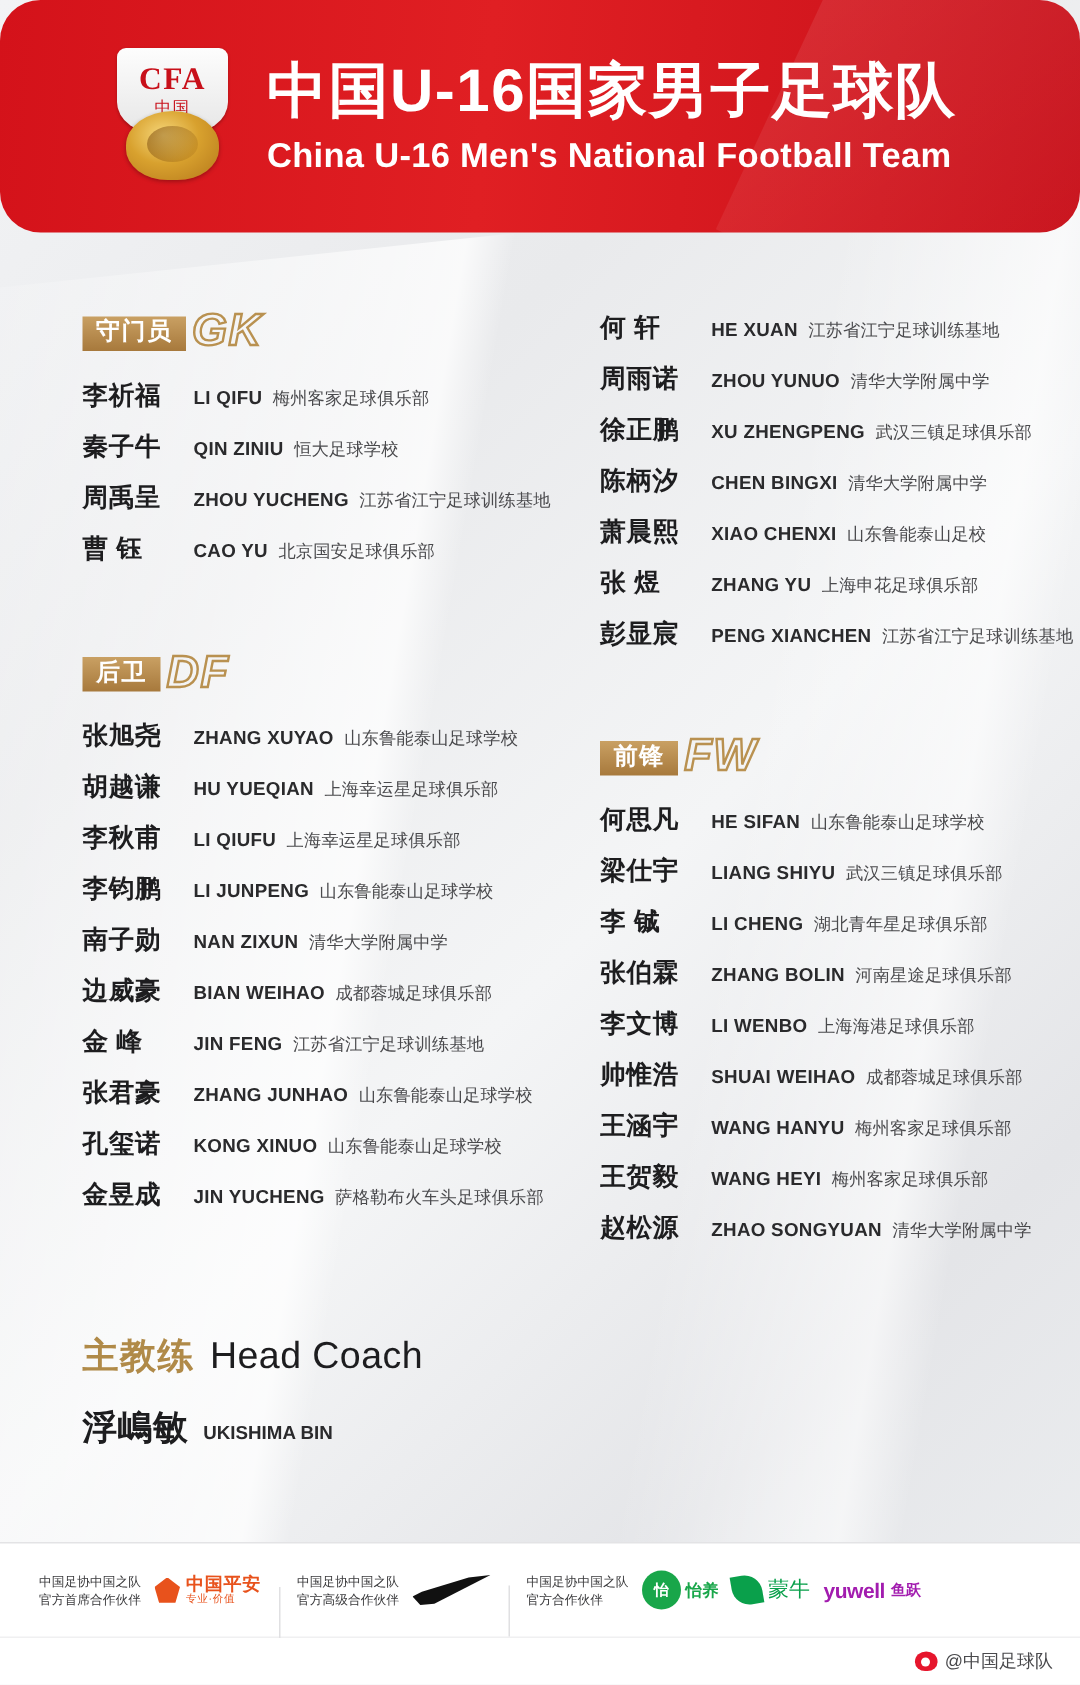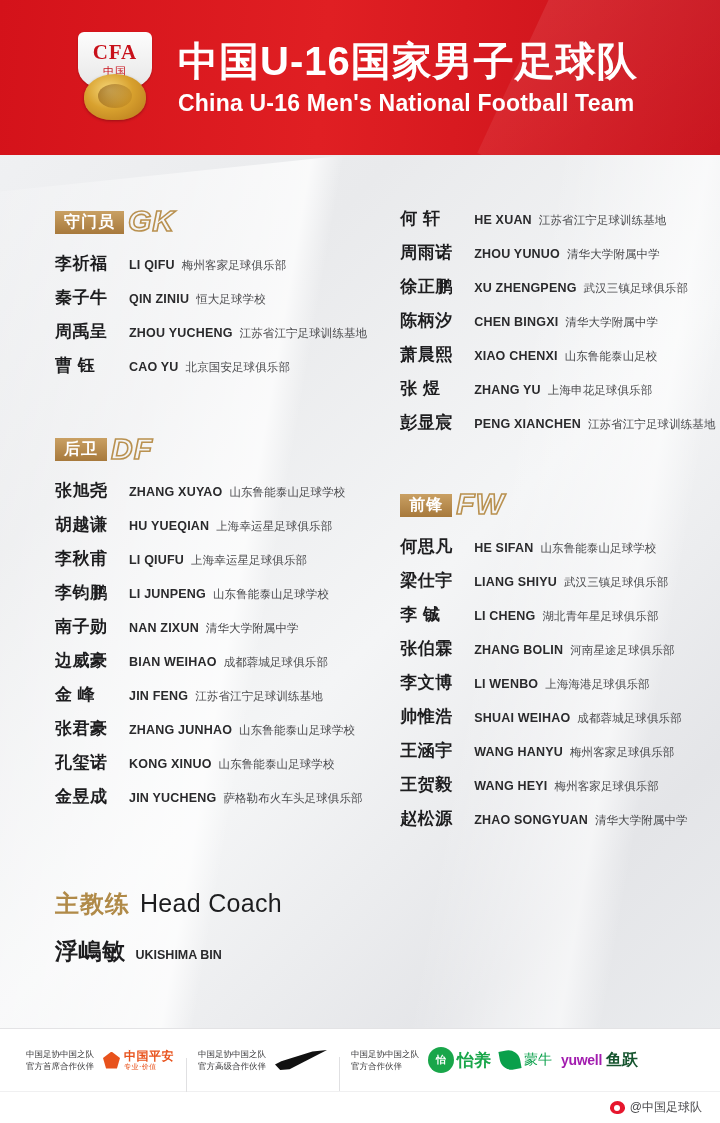--- a/index.html
+++ b/index.html
@@ -29,20 +29,21 @@
   
   .header {
     position: relative;
     height: 155px;
     background: linear-gradient(95deg, #d4121a 0%, #e01f23 45%, #c8101a 100%);
     display: flex;
     align-items: center;
     padding-left: 72px;
     z-index: 3;
     overflow: hidden;
+    border-radius: 27px;
   }
   .header::after {
     content: "";
     position: absolute; right: -60px; top: -40px;
     width: 260px; height: 260px;
     background: linear-gradient(120deg, rgba(255,255,255,0.10), rgba(255,255,255,0));
     transform: rotate(25deg);
   }
   .crest {
     width: 86px; height: 96px;
@@ -263,33 +264,33 @@
     clip-path: polygon(0% 72%, 12% 56%, 72% 8%, 100% 0%, 28% 96%, 10% 100%);
   }
 
   .yiyang { display: flex; align-items: center; gap: 3px; }
   .yiyang .badge {
     width: 26px; height: 26px; border-radius: 50%;
     background: #19a64a; color: #fff;
     font-size: 10px; font-weight: bold;
     display: flex; align-items: center; justify-content: center;
   }
-  .yiyang .t { font-size: 17px; font-weight: bold; color: #19a64a; }
+  .yiyang .t { font-size: 11px; font-weight: bold; color: #19a64a; }
 
   .mengniu { display: flex; align-items: center; gap: 4px; }
   .mengniu .leaf {
     width: 20px; height: 20px; background: #0aa04b;
     border-radius: 0 60% 0 60%;
     transform: rotate(-10deg);
   }
   .mengniu .t { font-size: 14px; font-weight: normal; color: #0aa04b; }
 
   .yuwell { display: flex; align-items: center; gap: 4px; }
   .yuwell .t1 { font-size: 14px; font-weight: bold; color: #a21caf; letter-spacing: -.3px; }
-  .yuwell .t2 { font-size: 16px; font-weight: bold; color: #14532d; }
+  .yuwell .t2 { font-size: 10px; font-weight: bold; color: #a21caf; }
 
   .weibo-bar {
     display: flex; align-items: center; justify-content: flex-end;
     gap: 5px;
     height: 32px;
     padding-right: 18px;
     border-top: 1px solid #f0f0f1;
   }
   .weibo-eye {
     width: 15px; height: 13px; border-radius: 50% 50% 45% 45%;

